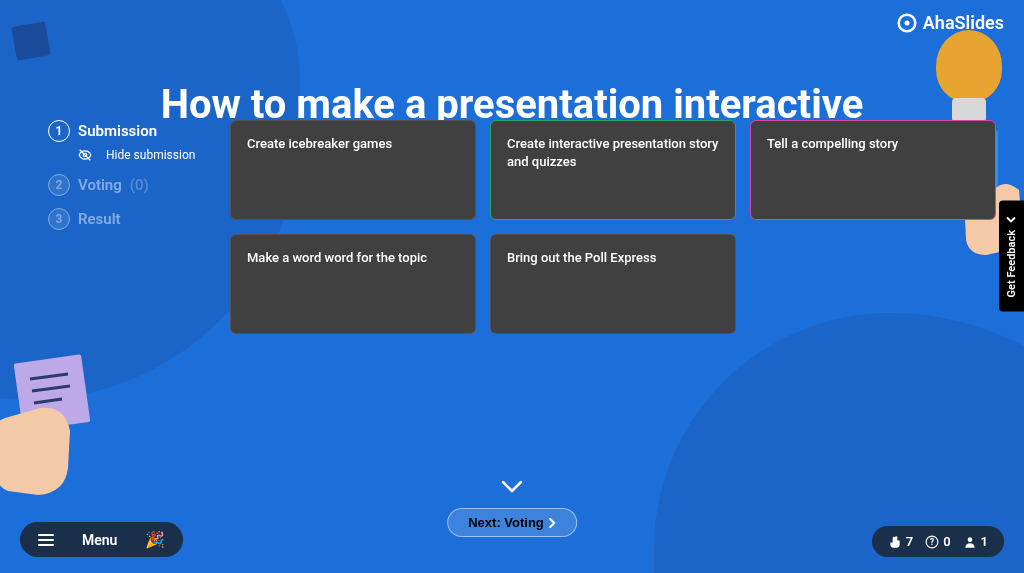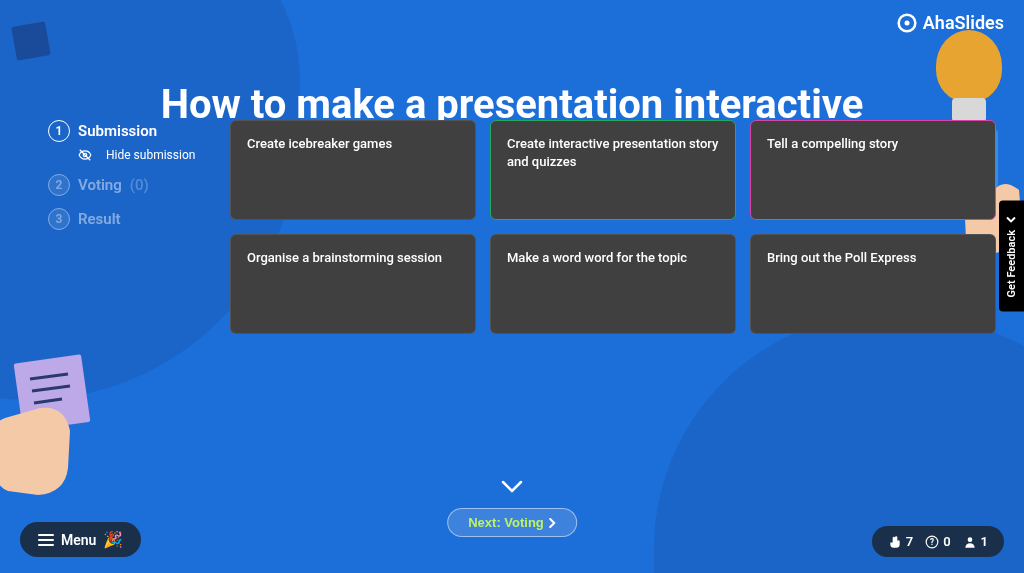--- a/index.html
+++ b/index.html
@@ -82,30 +82,30 @@
       position: absolute; bottom: 75px; left: 50%; transform: translateX(-50%);
       cursor: pointer;
     }
     .next-btn {
       position: absolute; bottom: 36px; left: 50%; transform: translateX(-50%);
       background: rgba(255,255,255,0.15);
       border: 1.5px solid rgba(255,255,255,0.5);
       border-radius: 20px;
       padding: 6px 20px;
       font-size: 13px; font-weight: 600;
-      color: #bef264;
+      color: #000000;
       display: flex; align-items: center; gap: 4px;
       cursor: pointer;
     }
     .menu-btn {
       position: absolute; bottom: 16px; left: 20px;
       background: #1a2f4a;
       border-radius: 20px;
       padding: 8px 18px;
-      display: flex; align-items: center; gap: 7px;
+      display: flex; align-items: center; gap: 28px;
       font-size: 14px; font-weight: 600;
       cursor: pointer;
     }
     .menu-btn .hamburger { display: flex; flex-direction: column; gap: 3px; }
     .menu-btn .hamburger span { width: 16px; height: 2px; background: #fff; border-radius: 1px; }
     .confetti { color: #f0a830; font-size: 16px; }
     .bottom-stats {
       position: absolute; bottom: 16px; right: 20px;
       background: #1a2f4a;
       border-radius: 20px;
@@ -210,21 +210,20 @@
   <div class="step inactive">
     <div class="step-circle">3</div>
     <span>Result</span>
   </div>
 </div>
 
 <div class="cards">
   <div class="card">Create icebreaker games</div>
   <div class="card border-green">Create interactive presentation story and quizzes</div>
   <div class="card border-pink">Tell a compelling story</div>
-  <div class="card">Organise a brainstorming session</div>
   <div class="card">Make a word word for the topic</div>
   <div class="card">Bring out the Poll Express</div>
 </div>
 
 <div class="chevron-down">
   <svg width="22" height="14" viewBox="0 0 22 14">
     <path d="M2 2 L11 11 L20 2" stroke="#fff" stroke-width="2.5" fill="none" stroke-linecap="round"></path>
   </svg>
 </div>
 

